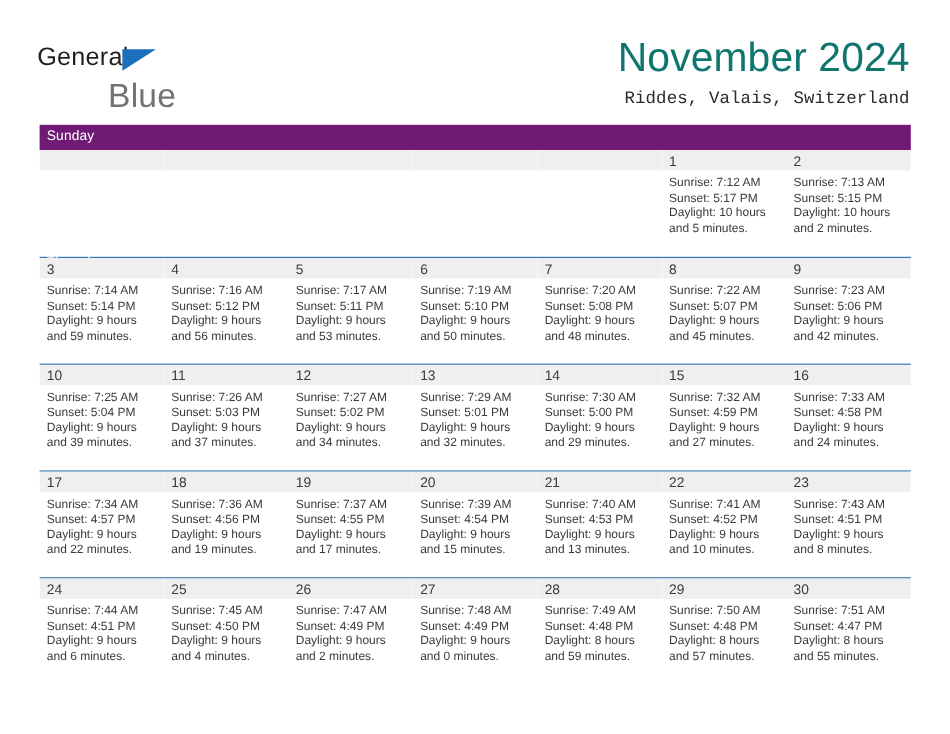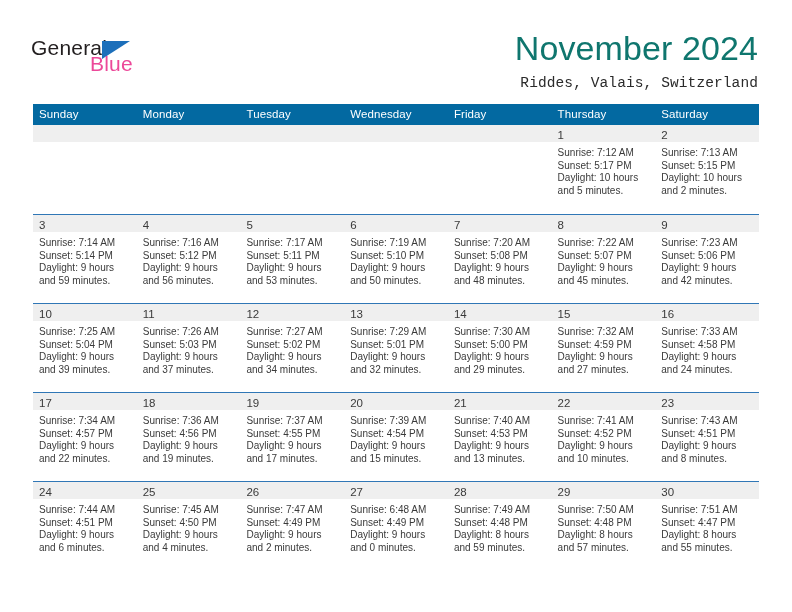--- a/index.html
+++ b/index.html
@@ -50,24 +50,24 @@
     left: 71px;
     top: 5px;
     width: 0;
     height: 0;
     border-left: 28px solid #1c6fba;
     border-bottom: 18px solid transparent;
   }
   .logo-blue {
     position: absolute;
     left: 59px;
-    top: 16px;
-    font-size: 21px;
+    top: 28px;
+    font-size: 28px;
     letter-spacing: 0.2px;
-    color: #ec4899;
+    color: #737373;
     font-family: "Liberation Sans", sans-serif;
   }
   .title-block {
     position: absolute;
     right: 34px;
     top: 30px;
     text-align: right;
   }
   .month-title {
     font-size: 34px;
@@ -90,21 +90,22 @@
   .calendar {
     position: absolute;
     left: 33px;
     top: 104px;
     width: 726px;
   }
   .dow-row {
     display: flex;
     width: 726px;
     height: 21px;
-    background: #0369a1;
+    background: #701a75;
+    flex-direction: column;
   }
   .dow {
     flex: 1 1 0;
     color: #ffffff;
     font-size: 11.5px;
     line-height: 21px;
     padding-left: 6px;
     box-sizing: border-box;
     letter-spacing: 0.1px;
     white-space: nowrap;
@@ -430,21 +431,21 @@
             <div class="details">
               <div>Sunrise: 7:47 AM</div>
               <div>Sunset: 4:49 PM</div>
               <div>Daylight: 9 hours</div>
               <div>and 2 minutes.</div>
             </div>
           </div>
           <div class="cell">
             <div class="daynum-band"><span class="daynum">27</span></div>
             <div class="details">
-              <div>Sunrise: 6:48 AM</div>
+              <div>Sunrise: 7:48 AM</div>
               <div>Sunset: 4:49 PM</div>
               <div>Daylight: 9 hours</div>
               <div>and 0 minutes.</div>
             </div>
           </div>
           <div class="cell">
             <div class="daynum-band"><span class="daynum">28</span></div>
             <div class="details">
               <div>Sunrise: 7:49 AM</div>
               <div>Sunset: 4:48 PM</div>

